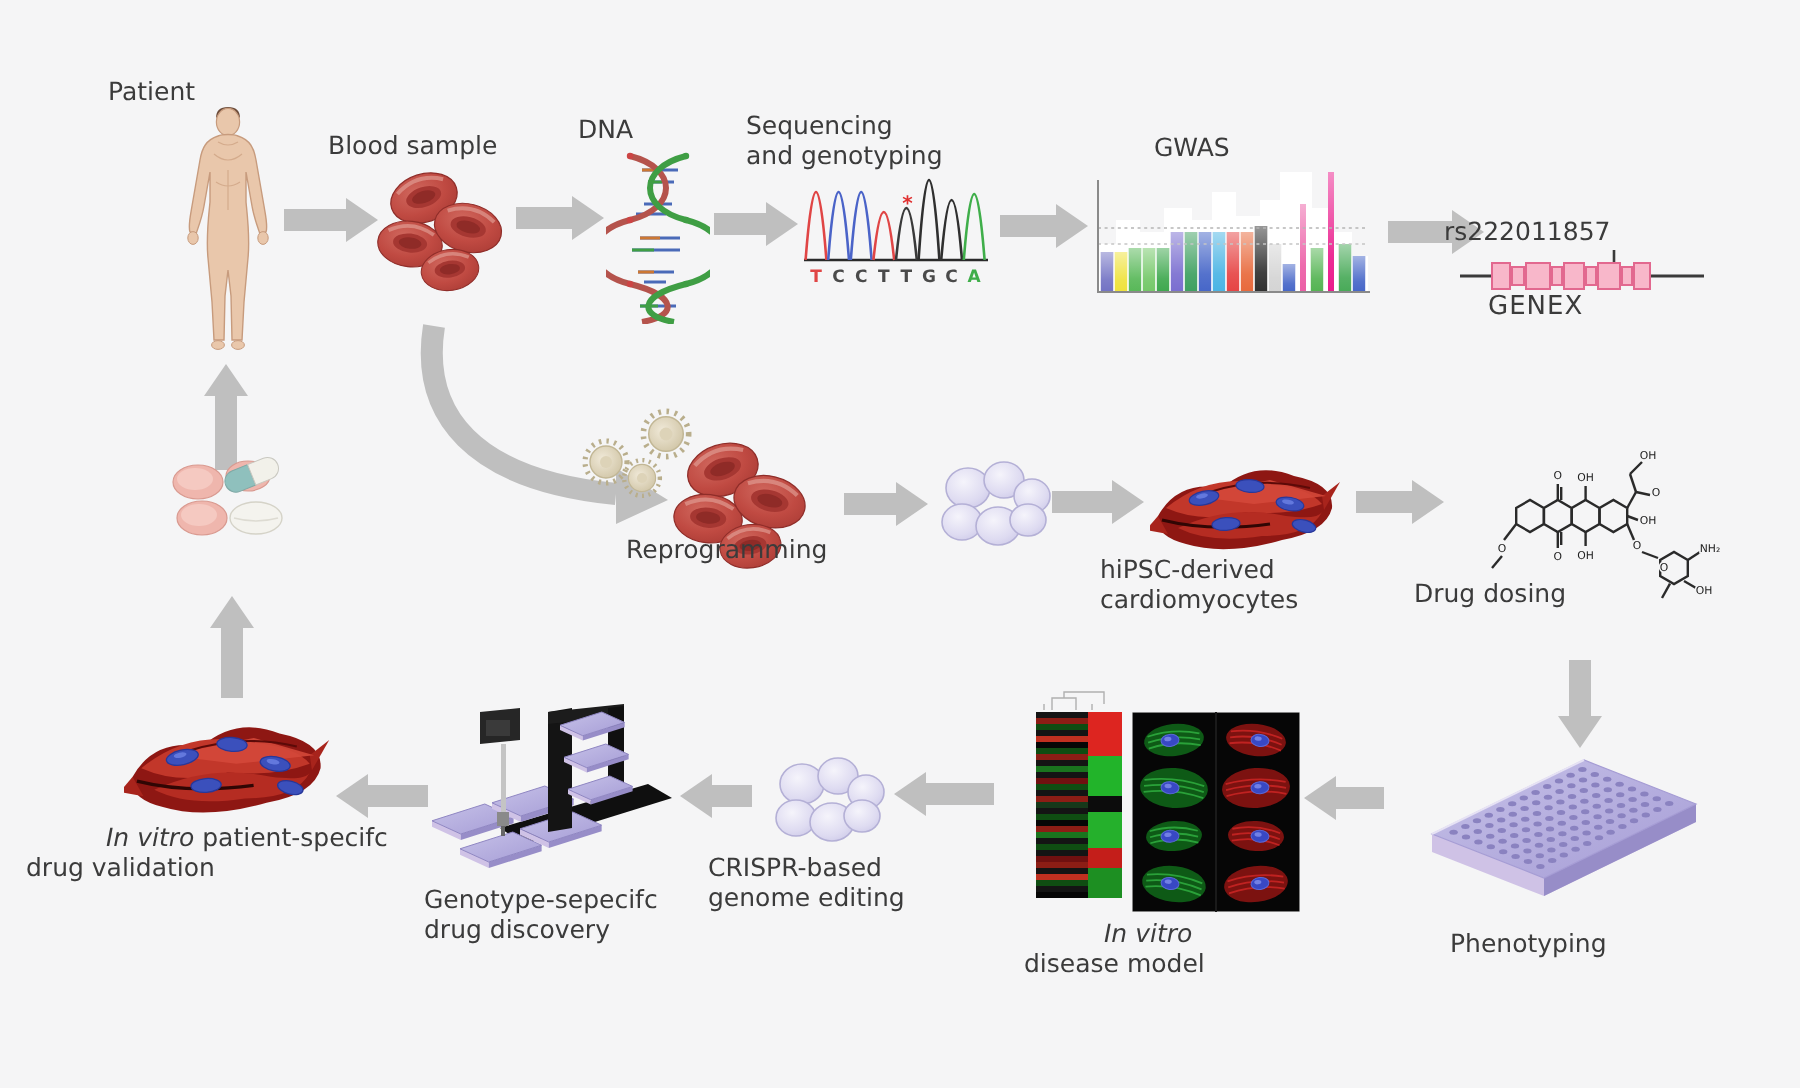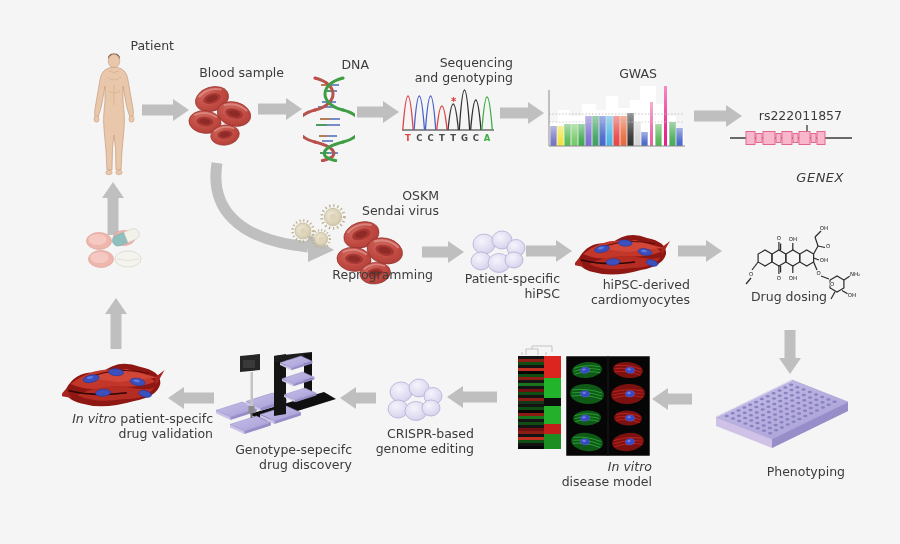--- a/index.html
+++ b/index.html
@@ -1,21 +1,21 @@
 <!DOCTYPE html>
 <html><head>
 <meta charset="utf-8">
 <style>
   html,body{margin:0;padding:0;background:#f5f5f6;}
   .canvas{position:relative;width:900px;height:544px;background:#f5f5f6;overflow:hidden;
           font-family:"DejaVu Sans",sans-serif;}
   .abs{position:absolute;}
-  .lbl{position:absolute;text-align:right;color:#3b3b3b;font-size:12.5px;line-height:1.16;white-space:nowrap;}
-  .it{font-style:italic;}
-  .genex{font-style:italic;font-size:13px;letter-spacing:0.5px;margin-top:24px;}
+  .lbl{position:absolute;text-align:left;color:#3b3b3b;font-size:12.5px;line-height:1.16;white-space:nowrap;}
+  .it{font-style:italic;margin-left:40px;}
+  .genex{font-size:13px;letter-spacing:0.5px;}
 </style>
 </head>
 <body>
 
 <div class="canvas">
 
   <svg class="abs" width="0" height="0" style="left:0;top:0">
     <defs>
       <radialGradient id="gRBC" cx="0.4" cy="0.35" r="0.8">
         <stop offset="0" stop-color="#d0685e"></stop>
@@ -239,36 +239,28 @@
         <rect x="87" y="7.5" width="8" height="13" fill="#f8b7ca" stroke="#e2688f" stroke-width="1"></rect>
       </g>
   </svg>
   <div class="lbl genex" style="left:744px;top:146px;width:100px">GENEX</div>
 
   <svg class="abs" style="left:288px;top:203px" width="62" height="54">
     <use href="#virusP" transform="translate(15,28)"></use>
     <use href="#virusP" transform="translate(33,36) scale(0.85)"></use>
     <use href="#virusP" transform="translate(45,14) scale(1.08)"></use>
   </svg>
-  <div class="lbl" style="left:319px;top:189px;width:120px">
-    <span>OSKM</span><br>
-    <span>Sendai virus</span>
-  </div>
   <svg class="abs" style="left:336px;top:218px" width="72" height="68">
     <use href="#rbcCluster" transform="scale(1.06)"></use>
   </svg>
   <div class="lbl" style="left:313px;top:268px;width:120px">Reprogramming</div>
 
   <svg class="abs" style="left:468px;top:230px" width="58" height="46">
     <use href="#ipscCluster"></use>
   </svg>
-  <div class="lbl" style="left:440px;top:272px;width:120px">
-    <span>Patient-specific</span><br>
-    <span>hiPSC</span>
-  </div>
 
   <svg class="abs" style="left:575px;top:228px" width="95" height="48">
     <use href="#cardioCluster"></use>
   </svg>
   <div class="lbl" style="left:550px;top:278px;width:140px">
     <span>hiPSC-derived</span><br>
     <span>cardiomyocytes</span>
   </div>
 
   <svg class="abs" style="left:735px;top:222px" width="135" height="85">

